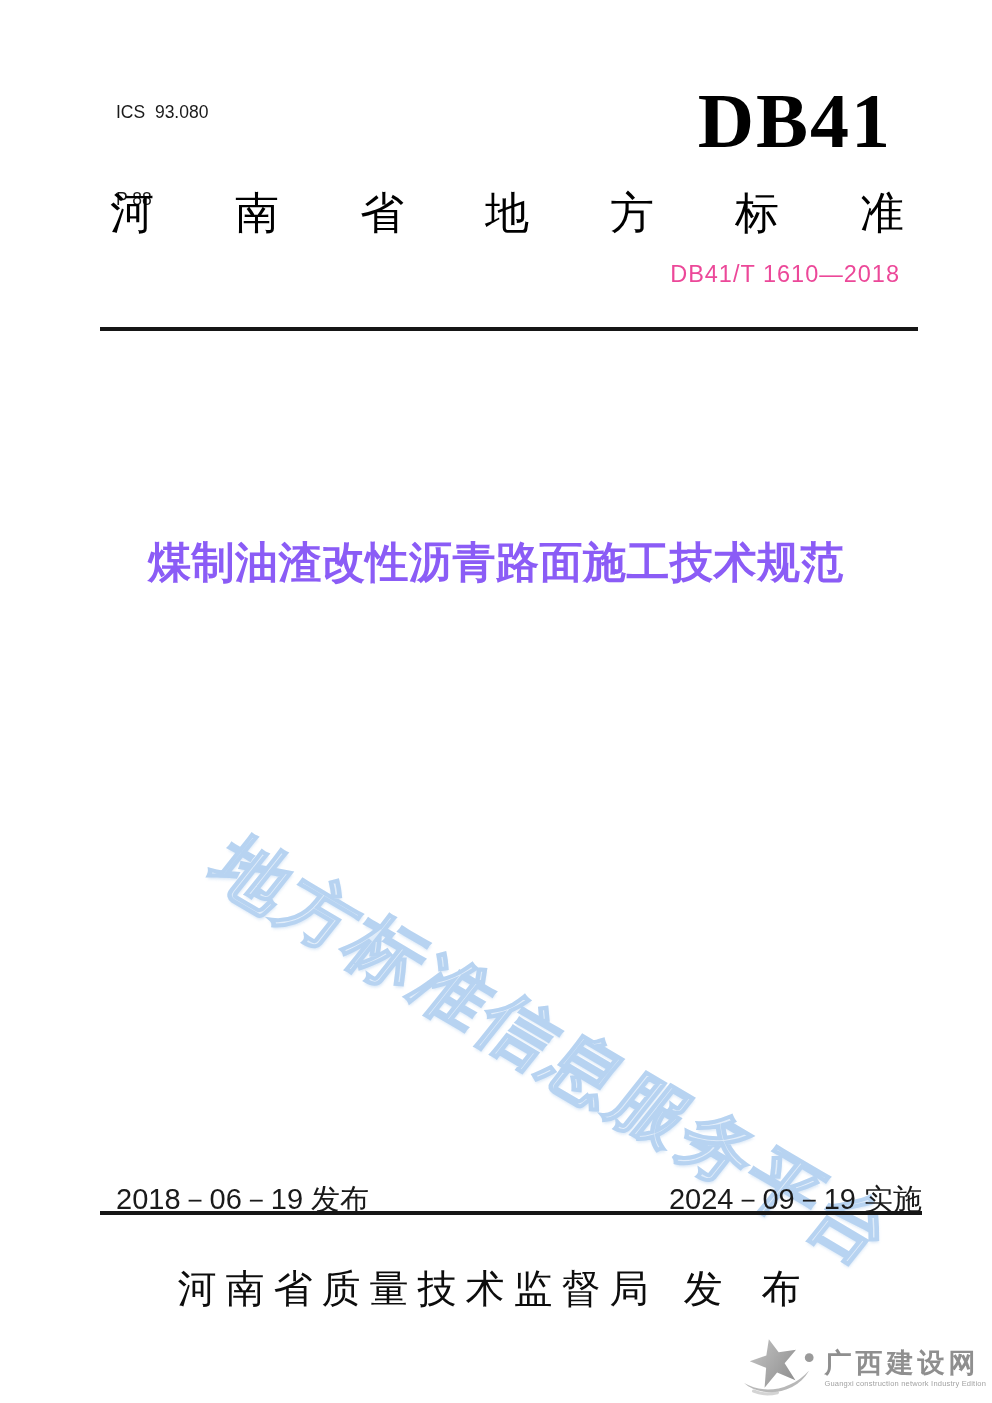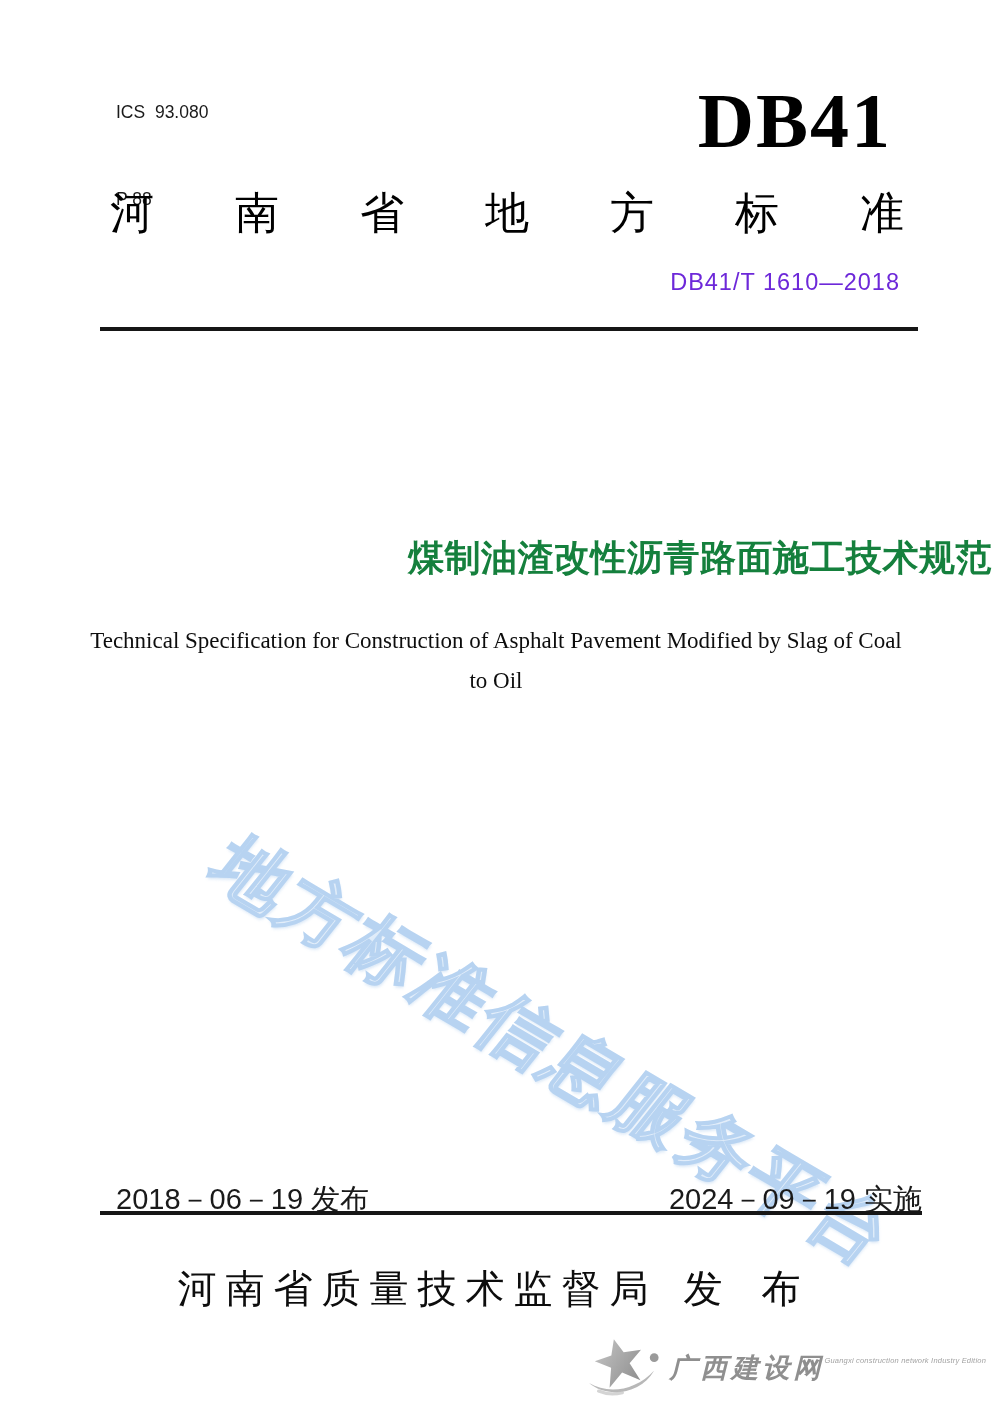--- a/index.html
+++ b/index.html
@@ -25,31 +25,31 @@
     letter-spacing:2px;color:#000;text-align:right;
   }
   
   .standard-type{
     position:absolute;left:110px;top:188px;width:794px;
     display:flex;justify-content:space-between;
     font-size:44px;line-height:50px;color:#000;
     font-weight:500;
   }
   .doc-number{
-    position:absolute;right:92px;top:269px;
-    font-size:23.5px;letter-spacing:1px;color:#6d28d9;
+    position:absolute;right:92px;top:261px;
+    font-size:23.5px;letter-spacing:1px;color:#ec4899;
   }
   .rule-top{
     position:absolute;left:100px;top:327px;width:818px;height:3.5px;
     background:#161616;
   }
   .title-zh{
     position:absolute;left:0;right:0;top:534px;
-    text-align:right;
-    font-size:36px;font-weight:bold;letter-spacing:0.5px;color:#15803d;
+    text-align:center;
+    font-size:43px;font-weight:bold;letter-spacing:0.5px;color:#8b5cf6;
   }
   .title-en{
     position:absolute;left:86px;right:86px;top:621px;
     text-align:center;
     font-family:"Liberation Serif","DejaVu Serif",serif;
     font-size:23px;line-height:40px;color:#0d0d0d;
   }
   
   .watermark{
     position:absolute;left:252px;top:818px;
@@ -75,21 +75,21 @@
     position:absolute;left:0;right:0;top:1262px;
     text-align:center;
     font-size:39px;letter-spacing:9px;color:#0d0d0d;
   }
   .publisher-row .action{margin-left:26px;letter-spacing:14px;}
   
   .logo{
     position:absolute;right:6px;bottom:4px;
     display:flex;align-items:center;gap:5px;
   }
-  .logo-text{display:flex;align-items:flex-start;font-style:italic;}
+  .logo-text{display:flex;flex-direction:column;align-items:flex-start;}
   .logo-zh{
     font-family:"Liberation Serif","DejaVu Serif",serif;
     font-size:27px;font-weight:bold;letter-spacing:4px;color:#8f8f8f;
     line-height:28px;
   }
   .logo-en{
     font-size:7.5px;color:#a2a2a2;letter-spacing:0.2px;margin-top:2px;
     white-space:nowrap;
     text-align:center;
   }
@@ -115,21 +115,20 @@
       <span>标</span>
       <span>准</span>
     </div>
 
   <div class="doc-number">DB41/T 1610—2018</div>
 
   <div class="rule-top"></div>
 
   <div class="title-zh">煤制油渣改性沥青路面施工技术规范</div>
 
-  <div class="title-en">Technical Specification for Construction of Asphalt Pavement Modified by Slag of Coal to Oil</div>
 
   <div class="watermark">地方标准信息服务平台</div>
 
   <div class="date-row">
     <span>2018－06－19 发布</span>
     <span>2024－09－19 实施</span>
   </div>
 
   <div class="rule-bottom"></div>
 

